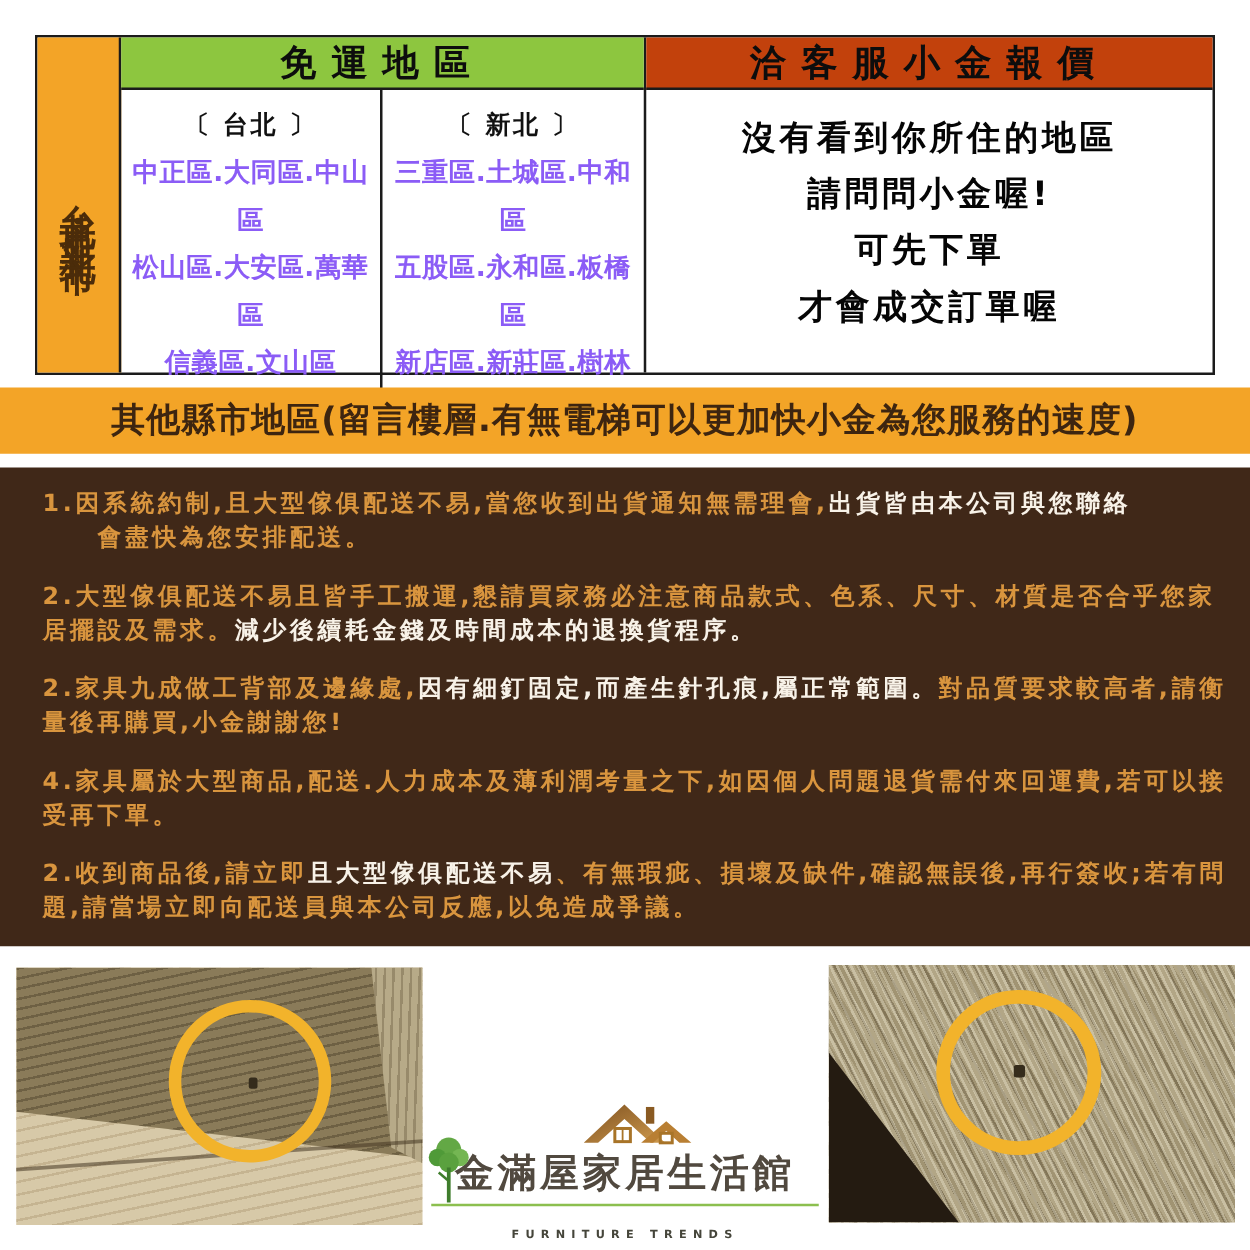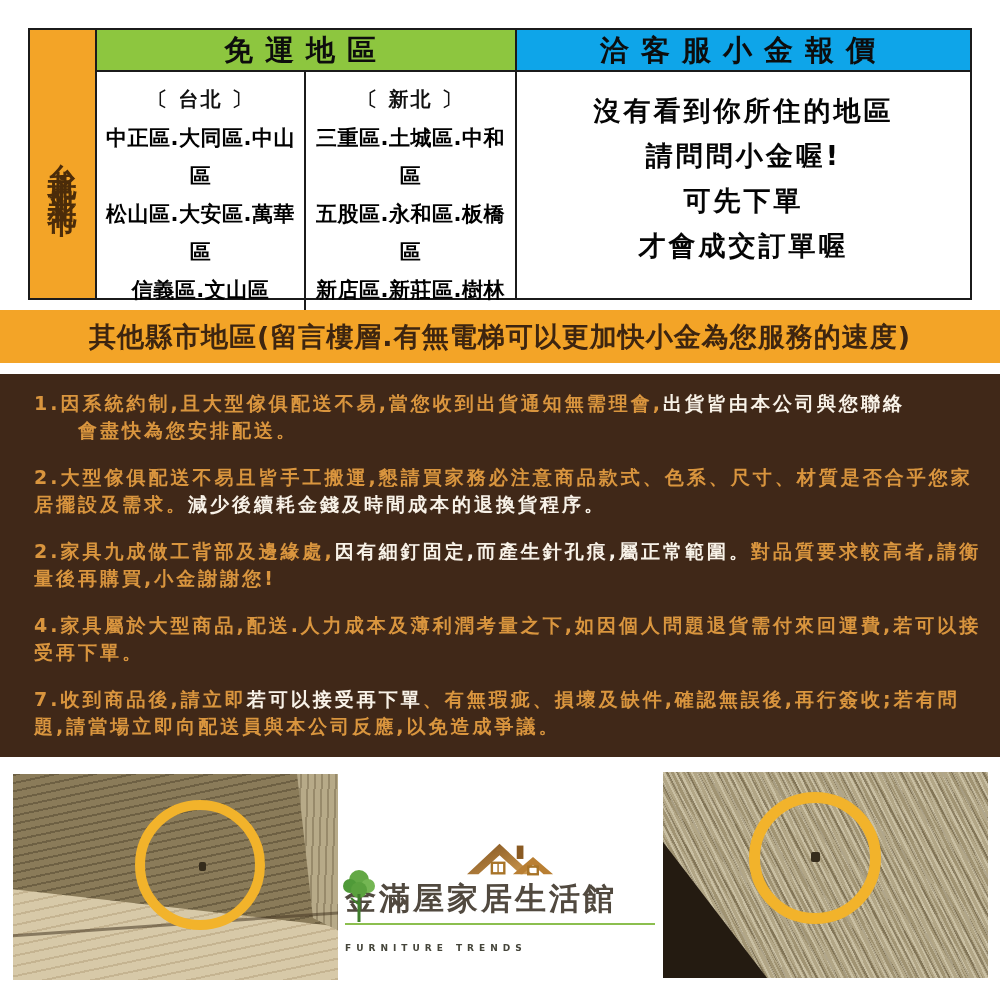--- a/index.html
+++ b/index.html
@@ -12,26 +12,26 @@
     border:2px solid #1b1b1b; display:flex; background:#fff; }
   .side-cell { width:67px; background:#F3A427; border-right:2px solid #1b1b1b;
     display:flex; align-items:center; justify-content:center; }
   .side-cell span { writing-mode:vertical-rl; text-orientation:upright;
     font-size:29px; font-weight:bold; color:#4b2c0a; letter-spacing:7px; }
   .mid-col { width:420px; border-right:2px solid #1b1b1b; display:flex; flex-direction:column; }
   .right-col { flex:1; display:flex; flex-direction:column; }
   .hdr { height:42px; line-height:40px; text-align:center; font-size:29px; font-weight:bold;
     color:#0d0d0d; letter-spacing:12px; border-bottom:2px solid #1b1b1b; }
   .hdr.light { background:#8DC63F; }
-  .hdr.dark  { background:#0ea5e9; }
+  .hdr.dark  { background:#c2410c; }
   .mid-body { flex:1; display:flex; }
   .area-col { width:50%; padding-top:14px; text-align:center; }
   .area-col.first { border-right:2px solid #1b1b1b; }
   .area-title { font-size:20px; font-weight:bold; color:#111; letter-spacing:2px; margin-bottom:6px; }
-  .area-row { font-size:21px; font-weight:bold; color:#000000; line-height:38px; letter-spacing:0.5px; }
+  .area-row { font-size:21px; font-weight:bold; color:#8b5cf6; line-height:38px; letter-spacing:0.5px; }
   .quote-body { flex:1; padding-top:16px; text-align:center; }
   .quote-line { font-size:27px; font-weight:bold; color:#050505; letter-spacing:3px; line-height:45px; }
 
   
   .banner { position:absolute; left:0; top:310px; width:1000px; height:53px; background:#F3A427;
     text-align:center; }
   .banner span { line-height:53px; font-size:27px; font-weight:bold; color:#3d2510; letter-spacing:1px; }
 
   
   .notes { position:absolute; left:0; top:374px; width:1000px; height:383px; background:#402818;
@@ -61,21 +61,21 @@
   .pr-shadow { position:absolute; inset:0; background:#241b11;
     clip-path:polygon(0 34%, 32% 100%, 0 100%); }
   .ring { position:absolute; border-radius:50%; border:10px solid #F2B32B; }
   .photo-left .ring { left:122px; top:26px; width:130px; height:130px; }
   .photo-right .ring { left:86px; top:20px; width:132px; height:132px; border-width:11px; }
   .speck { position:absolute; background:#352c1c; border-radius:2px; }
   .photo-left .speck { left:186px; top:88px; width:7px; height:9px; }
   .photo-right .speck { left:148px; top:80px; width:9px; height:10px; }
 
   
-  .logo { position:absolute; left:345px; top:836px; width:310px; }
+  .logo { position:absolute; left:345px; top:876px; width:310px; text-align:center; }
   .house-wrap { position:relative; height:42px; }
   .house-wrap svg { position:absolute; left:118px; top:0; }
   .logo-row { position:relative; white-space:nowrap; }
   .tree-wrap { position:absolute; left:-4px; bottom:-8px; }
   .logo-title { font-size:31px; font-weight:bold; color:#51493f; letter-spacing:3px; }
   .green-line { height:2px; background:#8CBF4F; margin-top:3px; }
   .logo-sub { font-size:9px; font-weight:bold; color:#45453a; letter-spacing:5px; margin-top:18px; }
 </style>
 </head>
 <body>
@@ -116,21 +116,21 @@
 
   <div class="banner">
     <span>其他縣市地區(留言樓層.有無電梯可以更加快小金為您服務的速度)</span>
   </div>
 
   <div class="notes">
     <p><span class="t">1.因系統約制,且大型傢俱配送不易,當您收到出貨通知無需理會,</span><span class="w">出貨皆由本公司與您聯絡</span><span class="t block">會盡快為您安排配送。</span></p>
     <p><span class="t">2.大型傢俱配送不易且皆手工搬運,懇請買家務必注意商品款式、色系、尺寸、材質是否合乎您家居擺設及需求。</span><span class="w">減少後續耗金錢及時間成本的退換貨程序。</span></p>
     <p><span class="t">2.家具九成做工背部及邊緣處,</span><span class="w">因有細釘固定,而產生針孔痕,屬正常範圍。</span><span class="t">對品質要求較高者,請衡量後再購買,小金謝謝您!</span></p>
     <p><span class="t">4.家具屬於大型商品,配送.人力成本及薄利潤考量之下,如因個人問題退貨需付來回運費,若可以接受再下單。</span></p>
-    <p><span class="t">7.收到商品後,請立即</span><span class="w">若可以接受再下單</span><span class="t">、有無瑕疵、損壞及缺件,確認無誤後,再行簽收;若有問題,請當場立即向配送員與本公司反應,以免造成爭議。</span></p>
+    <p><span class="t">2.收到商品後,請立即</span><span class="w">且大型傢俱配送不易</span><span class="t">、有無瑕疵、損壞及缺件,確認無誤後,再行簽收;若有問題,請當場立即向配送員與本公司反應,以免造成爭議。</span></p>
   </div>
 
   <div class="photo photo-left">
     <div class="pl-back"></div>
     <div class="pl-side"></div>
     <div class="pl-seam"></div>
     <div class="speck"></div>
     <div class="ring"></div>
   </div>
 

